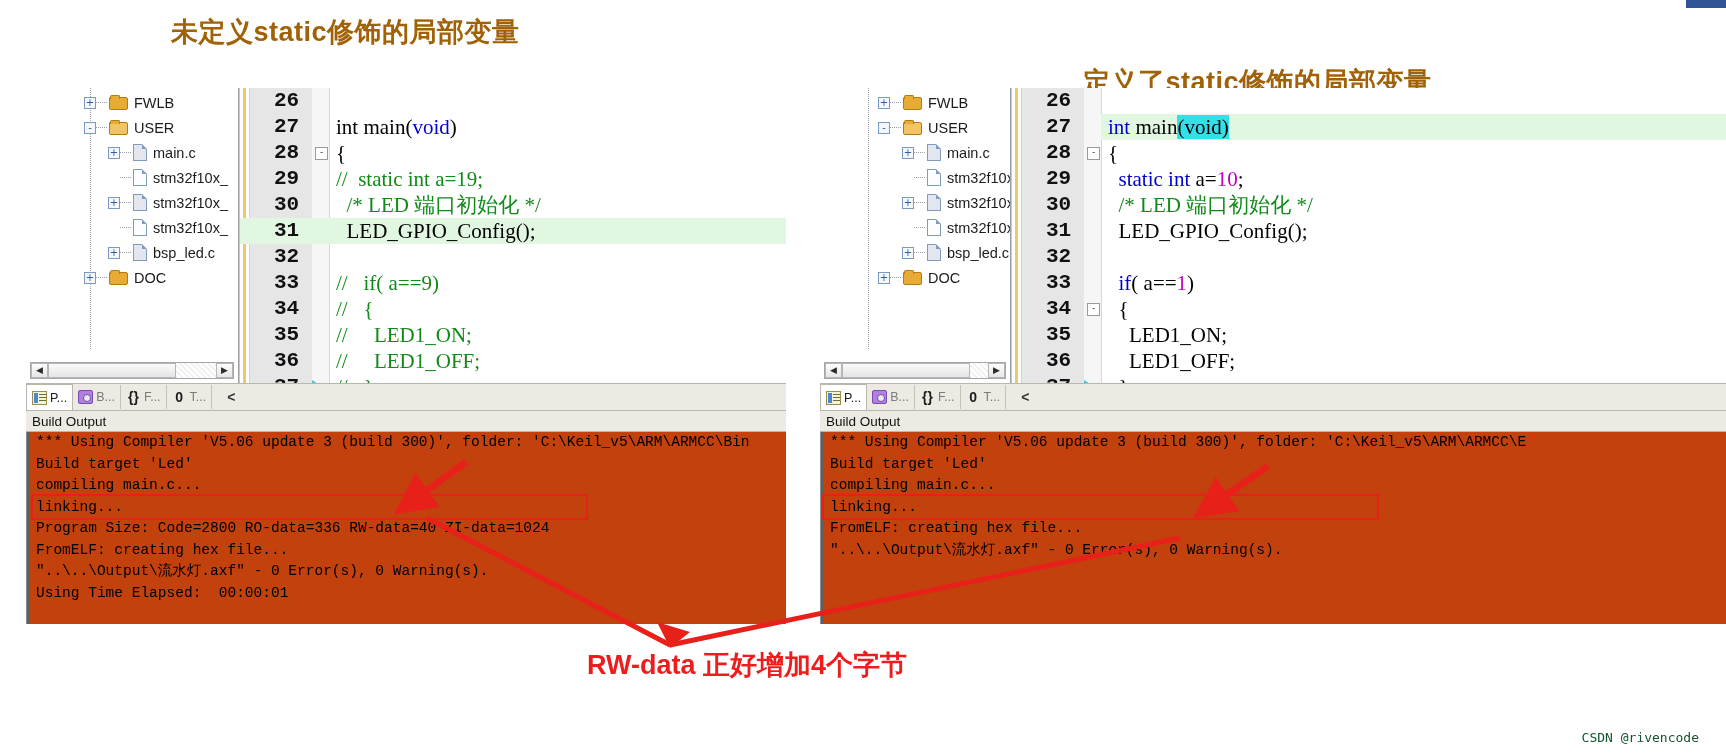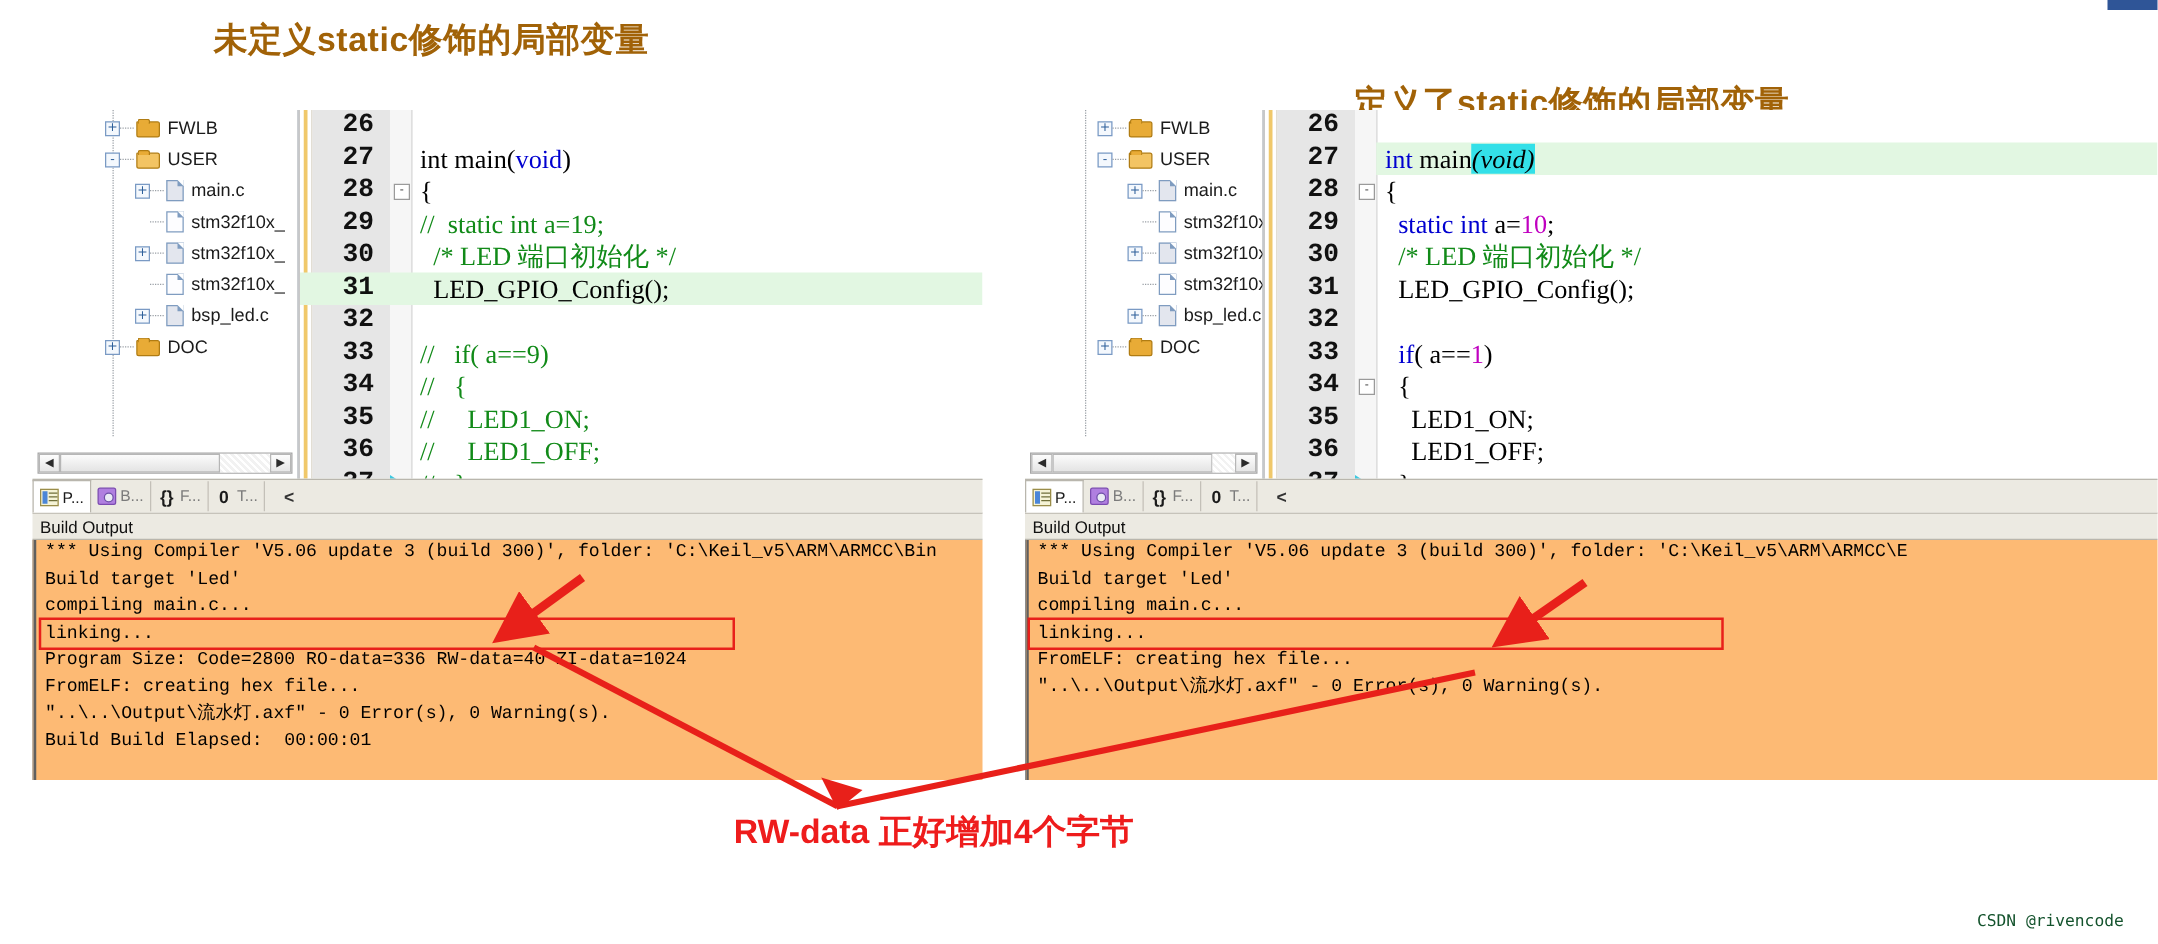--- a/index.html
+++ b/index.html
@@ -72,21 +72,21 @@
   .codelines{position:absolute;left:0;top:0;right:0;}
   .cl{position:relative;height:26px;line-height:26px;
      font-family:"Liberation Serif","DejaVu Serif",serif;font-size:21px;white-space:pre;}
   .cl .num{position:absolute;left:10px;width:56px;text-align:left;color:#111;
      font-family:Liberation Mono, monospace;font-weight:bold;font-size:21px;margin-left:24px;}
   .cl .txt{position:absolute;left:96px;color:#000;}
   .cl.hl{background:#e2f7e2;}
   .cl.hl-full:before{content:"";position:absolute;left:89px;right:0;top:0;bottom:0;background:#e2f7e2;}
   .cl.hl-full .txt{z-index:2;}
   .kw{color:#0000d0;} .cm{color:#118a18;} .num2{color:#c000c0;}
-  .sel{background:#33e0e8;font-style:italic;}
+  .sel{background:#33e0e8;}
   .foldbox{position:absolute;left:75px;top:7px;width:11px;height:11px;border:1px solid #9a9a9a;
      background:#fff;font-size:9px;line-height:9px;text-align:center;color:#333;
      font-family:"DejaVu Sans",sans-serif;}
   .cursor-tri{position:absolute;left:72px;width:0;height:0;border-style:solid;
      border-width:7px 0 7px 11px;border-color:transparent transparent transparent #3ec8e0;}
 
   
   .tabstrip{position:relative;height:26px;background:#eceae2;display:flex;align-items:center;
      border-top:1px solid #b9b6ad;}
   .tab{display:flex;align-items:center;height:24px;padding:0 5px;font-size:12.5px;color:#7b7b7b;
@@ -102,21 +102,21 @@
      border-radius:50%;background:#eaeaf5;border:1px solid #6f51a8;box-sizing:border-box;}
   .ti.brace{color:#1b1b1b;font-size:14px;line-height:14px;text-align:center;font-weight:bold;}
   .ti.zero{color:#1b1b1b;font-size:14px;line-height:14px;text-align:center;font-weight:bold;}
   .tabstrip .chev{margin-left:6px;font-size:14px;color:#333;font-weight:bold;}
   .tabstrip-split{width:9px;background:#ffffff;}
 
   
   .bo-title{height:22px;background:#eceae2;border-top:1px solid #b9b6ad;
      border-bottom:1px solid #b9b6ad;font-size:13.5px;color:#111;padding:3px 0 0 6px;
      box-sizing:border-box;}
-  .bo-body{position:relative;background:#fdba74;height:192px;overflow:hidden;
+  .bo-body{position:relative;background:#c2410c;height:192px;overflow:hidden;
      border-left:1px solid #8c8c8c;}
   .bo-body .vbar{position:absolute;left:0;top:0;bottom:0;width:2px;background:#5f5f5f;}
   .bo-line{font-family:"Liberation Mono","DejaVu Sans Mono",monospace;font-size:14.5px;
      line-height:21.5px;color:#000;white-space:pre;padding-left:9px;}
 
   
   .redbox{position:absolute;border:2px solid #e8201a;box-sizing:border-box;}
   .caption{position:absolute;color:#ee1c1c;font-weight:bold;font-size:27px;white-space:nowrap;}
   .watermark{position:absolute;right:27px;bottom:10px;color:#14532d;font-size:13px;
      font-family:"DejaVu Sans Mono",monospace;}
@@ -245,21 +245,21 @@
   <div class="bo-body">
     <div class="vbar"></div>
     <div id="bo-left">
         <div class="bo-line">*** Using Compiler 'V5.06 update 3 (build 300)', folder: 'C:\Keil_v5\ARM\ARMCC\Bin</div>
         <div class="bo-line">Build target 'Led'</div>
         <div class="bo-line">compiling main.c...</div>
         <div class="bo-line">linking...</div>
         <div class="bo-line">Program Size: Code=2800 RO-data=336 RW-data=40 ZI-data=1024</div>
         <div class="bo-line">FromELF: creating hex file...</div>
         <div class="bo-line">"..\..\Output\流水灯.axf" - 0 Error(s), 0 Warning(s).</div>
-        <div class="bo-line">Build Build Elapsed:  00:00:01</div>
+        <div class="bo-line">Using Time Elapsed:  00:00:01</div>
       </div>
   </div>
 </div>
 
 <div class="ide" id="ide-right">
   <div class="ide-top">
     <div class="tree-pane">
       <div class="treeline" style="left:48px;"></div>
       <div class="tree-inner" id="tree-right">
           <div class="tnode tg-0">

